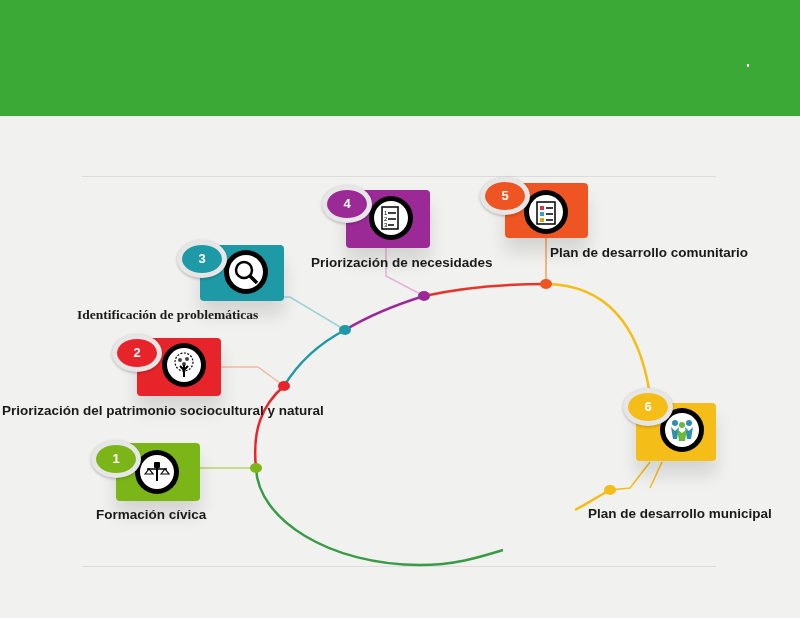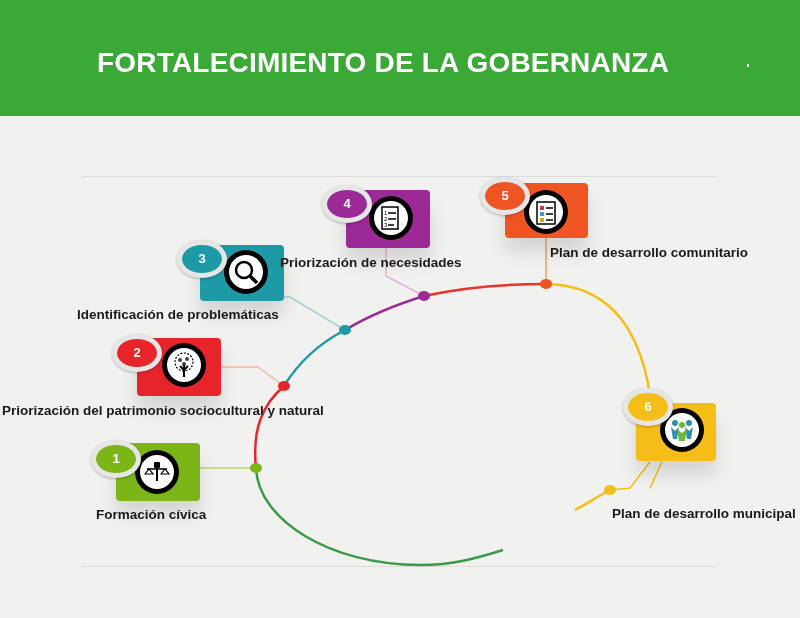--- a/index.html
+++ b/index.html
@@ -12,21 +12,20 @@
   .card { position:absolute; border-radius:4px; box-shadow: 0 14px 18px rgba(0,0,0,0.12); }
   .badge { position:absolute; width:40px; height:28px; border-radius:50%; border:5px solid #e6e6e6; box-shadow:0 1px 3px rgba(0,0,0,0.25); color:#fff; font-weight:bold; font-size:13px; text-align:center; line-height:28px; }
   .icon { position:absolute; width:44px; height:44px; border-radius:50%; background:#000; display:flex; align-items:center; justify-content:center; }
   .icon .inner { width:34px; height:34px; border-radius:50%; background:#fff; display:flex; align-items:center; justify-content:center; }
   .label { position:absolute; font-weight:bold; font-size:13.5px; color:#1a1a1a; white-space:nowrap; }
 </style>
 </head>
 <body>
 
 <div class="header">
-  <div class="title">FORTALECIMIENTO DE LA GOBERNANZA</div>
   <div class="dot"></div>
 </div>
 
 <div class="rule" style="top:176px;"></div>
 <div class="rule" style="top:566px;"></div>
 
 <svg class="paths" width="800" height="618">
 
   <polyline points="200,468 256,468" fill="none" stroke="#b5d46a" stroke-width="1.5"></polyline>
   <polyline points="190,367 258,367 284,386" fill="none" stroke="#f2b8a5" stroke-width="1.5"></polyline>
@@ -89,40 +88,40 @@
   <div class="card" style="left:200px;top:245px;width:84px;height:56px;background:#1e9aa6;"></div>
   <div class="icon" style="left:224px;top:250px;">
     <div class="inner">
       <svg width="26" height="26" viewBox="0 0 26 26">
           <circle cx="11" cy="11" r="8" fill="none" stroke="#000" stroke-width="2.5"></circle>
           <line x1="17" y1="17" x2="24" y2="24" stroke="#000" stroke-width="3.5"></line>
         </svg>
     </div>
   </div>
   <div class="badge" style="left:177px;top:240px;background:#1e9aa6;">3</div>
-  <div class="label" style="left:77px;top:307px;">Identificación de problemáticas</div>
+  <div class="label" style="left:77px;top:307px;font-family:Liberation Serif, serif;">Identificación de problemáticas</div>
 </div>
 
 <div>
   <div class="card" style="left:346px;top:190px;width:84px;height:58px;background:#9b2a96;"></div>
   <div class="icon" style="left:369px;top:196px;">
     <div class="inner">
       <svg width="24" height="26" viewBox="0 0 24 26">
           <rect x="3" y="2" width="16" height="22" fill="none" stroke="#000" stroke-width="1.5"></rect>
           <text x="5" y="10" font-size="6" font-family="Liberation Sans, sans-serif" fill="#000">1</text>
           <text x="5" y="16" font-size="6" font-family="Liberation Sans, sans-serif" fill="#000">2</text>
           <text x="5" y="22" font-size="6" font-family="Liberation Sans, sans-serif" fill="#000">3</text>
           <line x1="9" y1="8" x2="17" y2="8" stroke="#000" stroke-width="1.5"></line>
           <line x1="9" y1="14" x2="17" y2="14" stroke="#000" stroke-width="1.5"></line>
           <line x1="9" y1="20" x2="15" y2="20" stroke="#000" stroke-width="1.5"></line>
         </svg>
     </div>
   </div>
   <div class="badge" style="left:322px;top:185px;background:#9b2a96;">4</div>
-  <div class="label" style="left:280px;top:255px;">Priorización de necesidades</div>
+  <div class="label" style="left:311px;top:255px;">Priorización de necesidades</div>
 </div>
 
 <div>
   <div class="card" style="left:505px;top:183px;width:83px;height:55px;background:#ee5523;"></div>
   <div class="icon" style="left:524px;top:190px;">
     <div class="inner">
       <svg width="22" height="26" viewBox="0 0 22 26">
           <rect x="2" y="3" width="18" height="22" fill="#fff" stroke="#000" stroke-width="1.5"></rect>
           <rect x="5" y="7" width="4" height="4" fill="#d4344c"></rect>
           <rect x="5" y="13" width="4" height="4" fill="#3aa0c8"></rect>
@@ -145,14 +144,14 @@
           <circle cx="7" cy="6" r="3" fill="#2f8fb0"></circle>
           <circle cx="21" cy="6" r="3" fill="#2f8fb0"></circle>
           <circle cx="14" cy="8" r="3" fill="#6cb83a"></circle>
           <path d="M3,10 L7,14 L11,10 L9,22 L5,22 Z" fill="#2f8fb0"></path>
           <path d="M17,10 L21,14 L25,10 L23,22 L19,22 Z" fill="#2f8fb0"></path>
           <path d="M9,12 L14,16 L19,12 L17,24 L11,24 Z" fill="#6cb83a"></path>
         </svg>
     </div>
   </div>
   <div class="badge" style="left:623px;top:388px;background:#f5bd17;">6</div>
-  <div class="label" style="left:612px;top:506px;">Plan de desarrollo municipal</div>
+  <div class="label" style="left:588px;top:506px;">Plan de desarrollo municipal</div>
 </div>
 
 </body></html>

